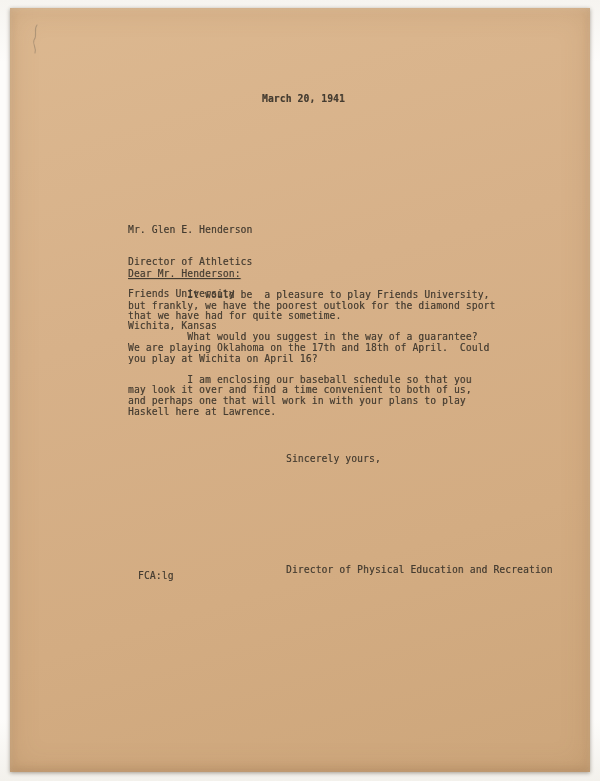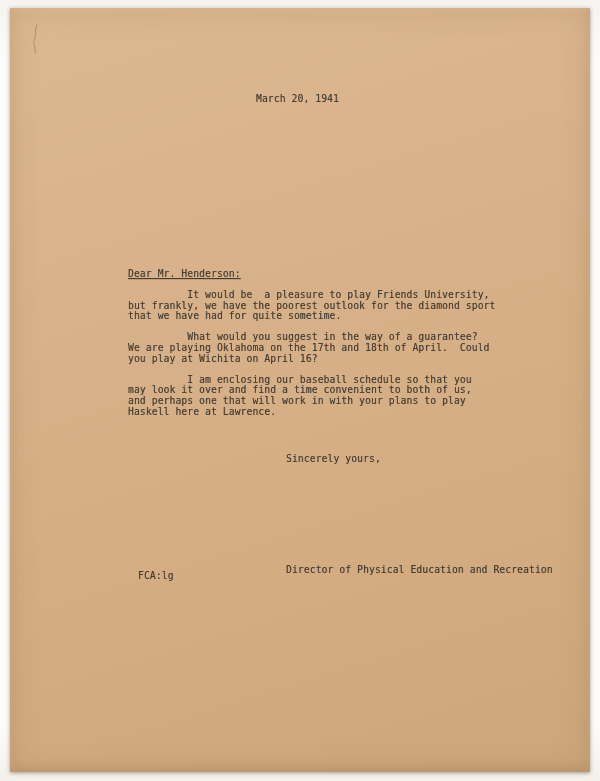--- a/index.html
+++ b/index.html
@@ -39,21 +39,21 @@
   .txt {
     position: absolute;
     color: #443c31;
     font-size: 9.6px;
     line-height: 10.6px;
     white-space: pre;
     letter-spacing: 0.15px;
     text-shadow: 0.35px 0.35px 0.5px rgba(62, 52, 40, 0.45);
   }
 
-  .date-line        { left: 246px; top: 86px;  }
+  .date-line        { left: 252px; top: 86px; font-weight: bold;  }
   .recipient-block  { left: 118px; top: 196px; }
   .salutation-line  { left: 118px; top: 261px; text-decoration: underline; }
   .body-block       { left: 118px; top: 282px; }
   .closing-line     { left: 276px; top: 446px; }
   .signature-block  { left: 276px; top: 536px; }
   .reference-line   { left: 128px; top: 563px; }
 
   .pencil-mark {
     position: absolute;
     left: 18px;
@@ -66,20 +66,26 @@
 
 <div class="scan-frame">
   <div class="paper">
 
     <svg class="pencil-mark" width="24" height="36" viewBox="0 0 24 36">
       <path d="M9 3 C5 8, 10 13, 6 18 C4 22, 9 26, 7 31" fill="none" stroke="#8d7c66" stroke-width="1.1" stroke-linecap="round"></path>
     </svg>
 
     <div class="txt date-line">March 20, 1941</div>
 
+    <div class="txt recipient-block">
+      <div>Mr. Glen E. Henderson</div>
+      <div>Director of Athletics</div>
+      <div>Friends University</div>
+      <div>Wichita, Kansas</div>
+    </div>
 
     <div class="txt salutation-line">Dear Mr. Henderson:</div>
 
     <div class="txt body-block"><div>          It would be  a pleasure to play Friends University,</div><div>but frankly, we have the poorest outlook for the diamond sport</div><div>that we have had for quite sometime.</div><div>&nbsp;</div><div>          What would you suggest in the way of a guarantee?</div><div>We are playing Oklahoma on the 17th and 18th of April.  Could</div><div>you play at Wichita on April 16?</div><div>&nbsp;</div><div>          I am enclosing our baseball schedule so that you</div><div>may look it over and find a time convenient to both of us,</div><div>and perhaps one that will work in with your plans to play</div><div>Haskell here at Lawrence.</div></div>
 
     <div class="txt closing-line">Sincerely yours,</div>
 
     <div class="txt signature-block">
       <div>Director of Physical Education and Recreation</div>
     </div>

